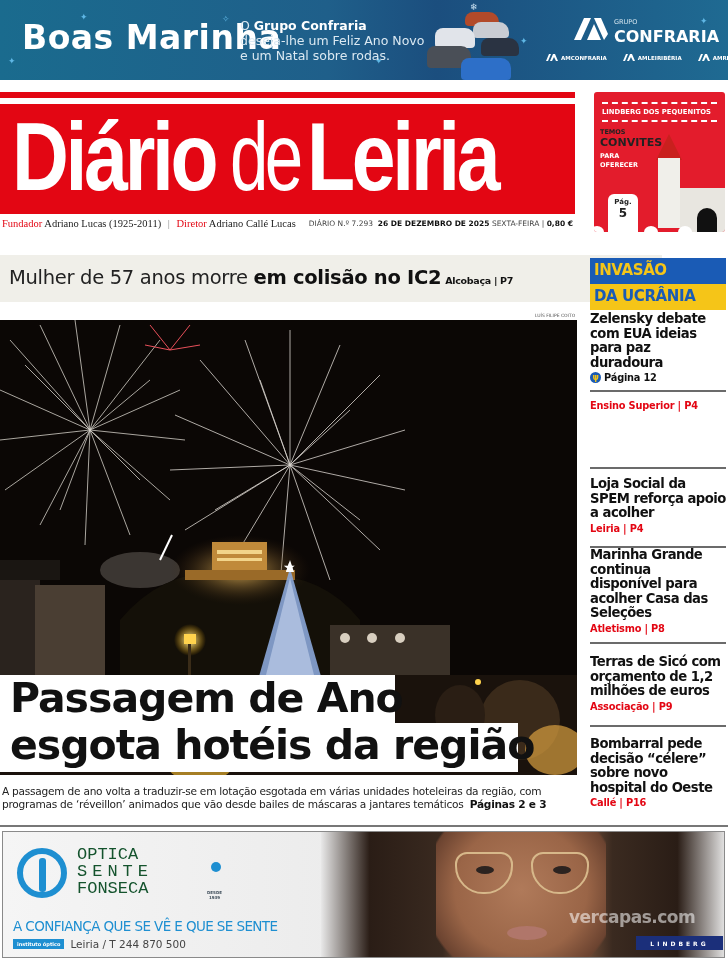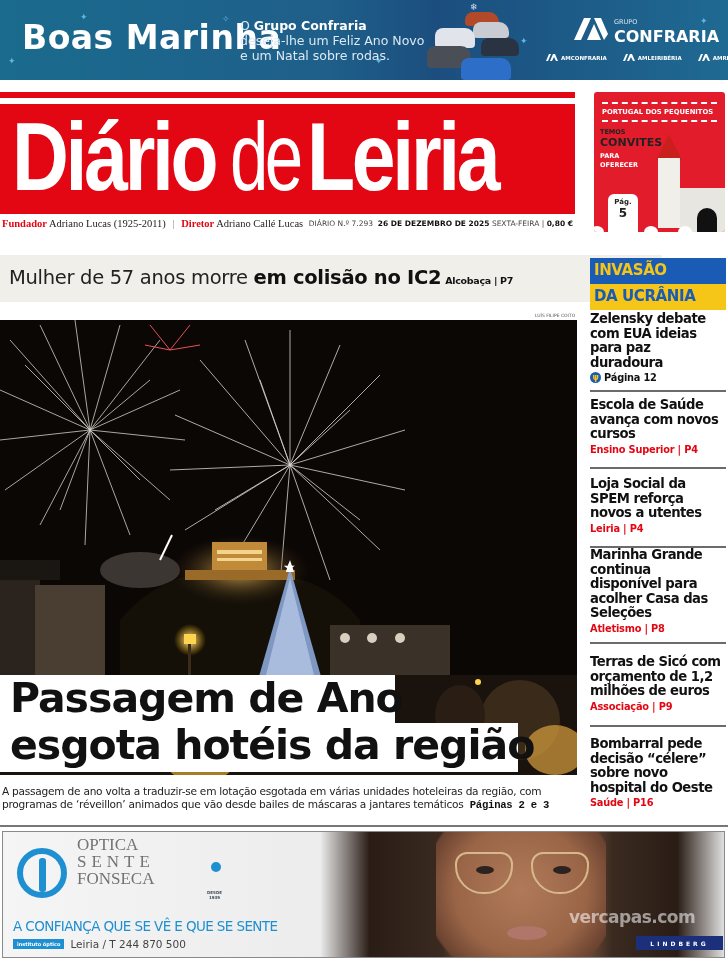--- a/index.html
+++ b/index.html
@@ -28,21 +28,21 @@
   .sparkle { position: absolute; color: #5fb7e5; font-size: 9px; }
 
   
   .rule-top { position: absolute; left: 0; top: 92px; width: 575px; height: 6px; background: #e30613; }
   .masthead { position: absolute; left: 0; top: 104px; width: 575px; height: 110px; background: #e30613; overflow: hidden; }
   .masthead .title { position: absolute; left: 12px; top: -2px; color: #fff; white-space: nowrap; line-height: 110px; }
   .masthead .t1, .masthead .t3 { font-family: "Liberation Sans", sans-serif; font-weight: bold; font-size: 96px; letter-spacing: -4px; display: inline-block; transform: scaleX(0.82); transform-origin: left; }
   .masthead .t2 { font-family: "Liberation Sans", sans-serif; font-weight: normal; font-size: 96px; letter-spacing: -5px; display: inline-block; transform: scaleX(0.72); transform-origin: left; }
 
   .credits { position: absolute; left: 2px; top: 218px; font-family: "Liberation Serif", serif; font-size: 10.5px; color: #222; white-space: nowrap; }
-  .credits .red { color: #e30613; font-weight: bold; }
+  .credits .red { color: #e30613; font-weight: normal; }
   .credits .sep { color: #888; margin: 0 4px; }
   .issue { position: absolute; right: 155px; top: 219px; font-size: 7.5px; color: #444; white-space: nowrap; font-family: "DejaVu Sans", sans-serif; }
   .issue b { color: #111; }
 
   
   .side-ad { position: absolute; left: 594px; top: 92px; width: 131px; height: 140px; background: #e31c2c; border-radius: 3px; overflow: hidden; }
   .side-ad .dash { position: absolute; left: 8px; width: 115px; border-top: 2px dashed #fff; }
   .side-ad .pdp { position: absolute; left: 8px; top: 16px; font-size: 6.8px; font-weight: bold; color: #fff; white-space: nowrap; }
   .side-ad .temos { position: absolute; left: 6px; top: 36px; font-size: 6.5px; font-weight: bold; color: #222; }
   .side-ad .convites { position: absolute; left: 6px; top: 44px; font-size: 11px; font-weight: bold; color: #222; }
@@ -64,42 +64,42 @@
 
   .photo-credit { position: absolute; left: 535px; top: 313px; font-size: 4.5px; color: #555; }
 
   
   .photo { position: absolute; left: 0; top: 320px; width: 577px; height: 455px; background: #0c0806; overflow: hidden; }
   .photo svg { position: absolute; left: 0; top: 0; }
   .headline-box { position: absolute; background: #fff; }
   .headline { position: absolute; font-family: "DejaVu Sans", sans-serif; font-weight: bold; color: #111; white-space: nowrap; letter-spacing: -1px; }
 
   .lede { position: absolute; left: 2px; top: 785px; width: 575px; font-family: "DejaVu Sans", sans-serif; font-size: 10.6px; line-height: 12.5px; color: #222; letter-spacing: -0.25px; }
-  .lede b { color: #111; font-family: Liberation Mono, monospace; }
+  .lede b { color: #111; }
   .lede-rule { position: absolute; left: 0; top: 825px; width: 728px; height: 2px; background: #777; }
 
   
   .rc { position: absolute; left: 590px; width: 136px; }
   .ukr1 { position: absolute; left: 590px; top: 258px; width: 136px; height: 26px; background: #1a5bb5; }
   .ukr2 { position: absolute; left: 590px; top: 284px; width: 136px; height: 26px; background: #f5c518; }
   .ukr-txt { position: absolute; left: 4px; top: 3px; font-size: 15px; font-weight: bold; white-space: nowrap; letter-spacing: -0.4px; }
   .ukr1 .ukr-txt { color: #f5c518; }
   .ukr2 .ukr-txt { color: #1a5bb5; }
   .story-title { font-family: "DejaVu Sans", sans-serif; font-weight: bold; font-size: 13.2px; line-height: 14.6px; color: #111; letter-spacing: -0.5px; }
   .story-tag { font-family: "DejaVu Sans", sans-serif; font-weight: bold; font-size: 9.8px; color: #e30613; margin-top: 2px; letter-spacing: -0.2px; }
   .story-tag.dark { color: #111; display: flex; align-items: center; gap: 3px; }
   .trident { width: 11px; height: 11px; border-radius: 50%; background: #1a5bb5; display: inline-flex; align-items: center; justify-content: center; color: #f5c518; font-size: 8px; line-height: 1; }
   .rule { position: absolute; left: 590px; width: 136px; height: 2px; background: #6b6b6b; }
 
   
   .bottom-ad { position: absolute; left: 2px; top: 831px; width: 723px; height: 127px; border: 1px solid #8a8a8a; background: #f2f2f2; overflow: hidden; }
   .bottom-ad .left { position: absolute; left: 0; top: 0; width: 330px; height: 127px; background: linear-gradient(90deg, #f5f5f5, #ececec); }
   .oc-logo { position: absolute; left: 14px; top: 16px; width: 50px; height: 50px; border-radius: 50%; border: 6px solid #1e8fd1; }
   .oc-logo .fig { position: absolute; left: 16px; top: 4px; width: 7px; height: 34px; background: #1e8fd1; border-radius: 3px; }
-  .oc-name { position: absolute; left: 74px; top: 4px; color: #737373; font-size: 17px; line-height: 17px; font-family: Liberation Serif, serif; }
+  .oc-name { position: absolute; left: 74px; top: 14px; color: #14532d; font-size: 17px; line-height: 17px; font-family: Liberation Mono, monospace; }
   .oc-name .l2 { letter-spacing: 5px; }
   .oc-85 { position: absolute; left: 170px; top: 10px; color: #3d4c59; font-size: 52px; font-weight: bold; letter-spacing: -6px; font-family: "DejaVu Sans", sans-serif; line-height: 60px; }
   .oc-desde { position: absolute; left: 204px; top: 58px; font-size: 4px; color: #3d4c59; font-weight: bold; text-align: center; line-height: 5px; }
   .oc-dot { position: absolute; left: 208px; top: 30px; width: 10px; height: 10px; border-radius: 50%; background: #1e8fd1; }
   .oc-tag { position: absolute; left: 10px; top: 86px; color: #1e8fd1; font-size: 13.5px; letter-spacing: -0.6px; white-space: nowrap; font-family: "DejaVu Sans", sans-serif; }
   .oc-contact { position: absolute; left: 10px; top: 106px; display: flex; align-items: center; gap: 6px; font-size: 10.5px; color: #444; white-space: nowrap; }
   .oc-badge { background: #1e8fd1; color: #fff; font-size: 5px; padding: 2px 4px; font-weight: bold; }
   .model { position: absolute; left: 318px; top: 0; width: 405px; height: 127px; background: linear-gradient(90deg, #e8e8e8 0%, #2a1d16 12%, #3a2a20 30%, #8b5e43 38%, #a87455 50%, #8b5e43 62%, #3a2a20 72%, #2a1d16 88%, #e8e8e8 100%); }
   .face { position: absolute; left: 115px; top: -10px; width: 170px; height: 150px; background: radial-gradient(ellipse at 50% 45%, #b07a5a 0%, #9a6547 55%, #6b4330 80%, transparent 82%); }
   .glasses-l, .glasses-r { position: absolute; top: 20px; width: 58px; height: 42px; border: 2px solid #d7b88a; border-radius: 12px 12px 28px 28px; }
@@ -188,21 +188,21 @@
 </div>
 <div class="issue">
   <span>DIÁRIO N.º 7.293</span>&nbsp;
   <b>26 DE DEZEMBRO DE 2025</b>
   <span>SEXTA-FEIRA</span> |
   <b>0,80 €</b>
 </div>
 
 <div class="side-ad">
   <div class="dash" style="top:10px"></div>
-  <div class="pdp">PORTUGAL DOS PEQUENITOS</div>
+  <div class="pdp">LINDBERG DOS PEQUENITOS</div>
   <div class="dash" style="top:28px"></div>
   <div class="temos">TEMOS</div>
   <div class="convites">CONVITES</div>
   <div class="para">
     <div>PARA</div>
     <div>OFERECER</div>
   </div>
   <div class="roof"></div>
   <div class="tower"></div>
   <div class="wall"></div>
@@ -345,46 +345,45 @@
 <div class="rc" style="top:312px">
   <div class="story-title">Zelensky debate com EUA ideias para paz duradoura</div>
   <div class="story-tag dark">
     <span class="trident">ψ</span>
     <span>Página 12</span>
   </div>
 </div>
 <div class="rule" style="top:390px"></div>
 
 <div class="rc" style="top:398px">
-  <div class="story-title">Escola de Saúde avança com novos cursos</div>
   <div class="story-tag">Ensino Superior | P4</div>
 </div>
 <div class="rule" style="top:467px"></div>
 
 <div class="rc" style="top:477px">
-  <div class="story-title">Loja Social da SPEM reforça novos a utentes</div>
+  <div class="story-title">Loja Social da SPEM reforça apoio a acolher</div>
   <div class="story-tag">Leiria | P4</div>
 </div>
 <div class="rule" style="top:546px"></div>
 
 <div class="rc" style="top:548px">
   <div class="story-title">Marinha Grande continua disponível para acolher Casa das Seleções</div>
   <div class="story-tag">Atletismo | P8</div>
 </div>
 <div class="rule" style="top:642px"></div>
 
 <div class="rc" style="top:655px">
   <div class="story-title">Terras de Sicó com orçamento de 1,2 milhões de euros</div>
   <div class="story-tag">Associação | P9</div>
 </div>
 <div class="rule" style="top:725px"></div>
 
 <div class="rc" style="top:737px">
   <div class="story-title">Bombarral pede decisão “célere” sobre novo hospital do Oeste</div>
-  <div class="story-tag">Saúde | P16</div>
+  <div class="story-tag">Callé | P16</div>
 </div>
 
 <div class="bottom-ad">
   <div class="left"></div>
   <div class="model">
     <div class="face"></div>
     <div class="glasses-l"></div>
     <div class="glasses-r"></div>
     <div class="eye" style="left:155px"></div>
     <div class="eye" style="left:232px"></div>

